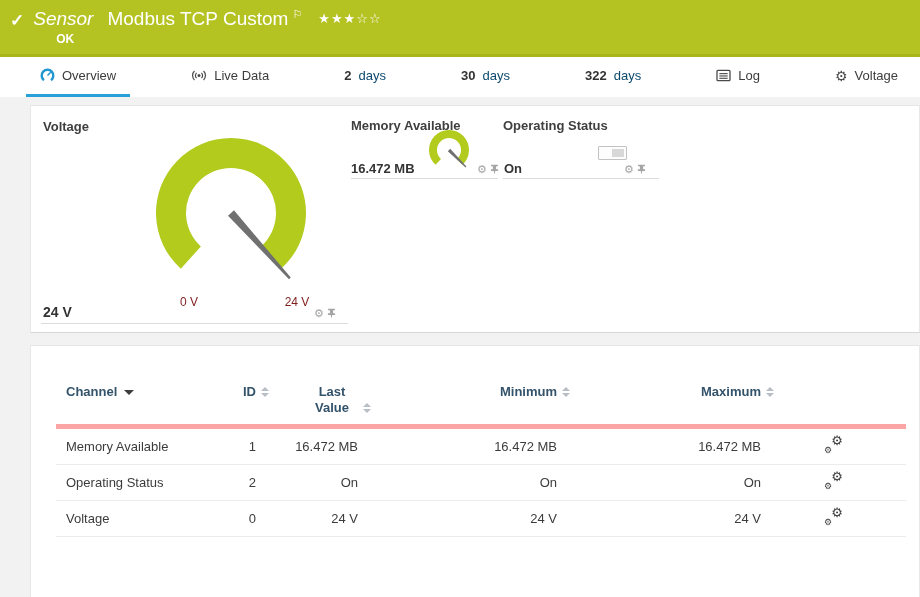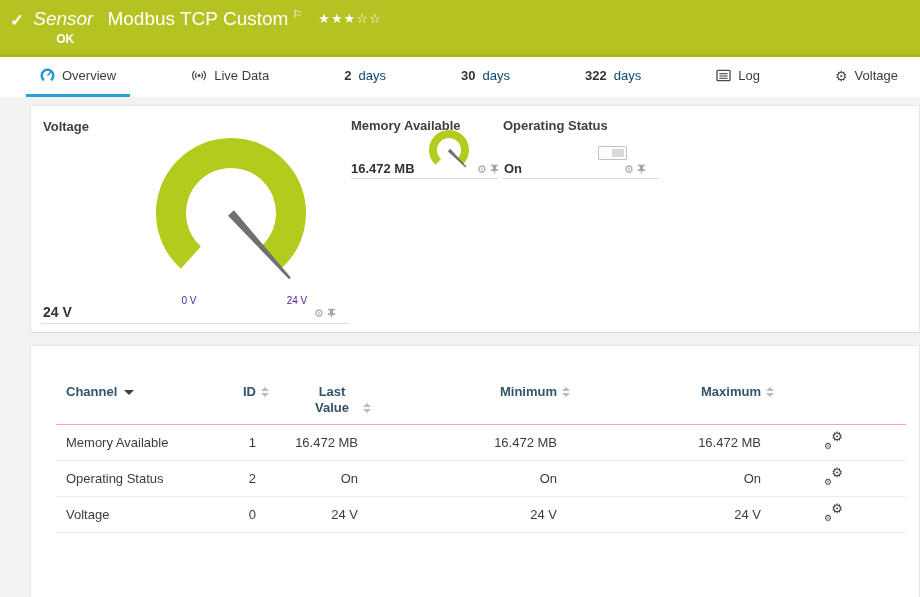--- a/index.html
+++ b/index.html
@@ -38,35 +38,35 @@
   .tab .glyph{font-size:14px;color:#4a4a4a;line-height:1;}
   
   .card{
     position:absolute;background:#fff;border:1px solid #e7e7e7;
     border-bottom-color:#d7d7d7;box-sizing:border-box;
   }
   #gauge-card{left:30px;top:105px;width:890px;height:228px;}
   #table-card{left:30px;top:345px;width:890px;height:260px;}
   .sec-title{position:absolute;font-size:13px;font-weight:bold;color:#3f3f3f;}
   .g-value{position:absolute;font-weight:bold;color:#333;}
-  .g-label{position:absolute;width:60px;text-align:center;font-size:10px;color:#4c1d95;}
+  .g-label{position:absolute;width:60px;text-align:center;font-size:12px;color:#7f1d1d;}
   .vline{position:absolute;height:1px;background:#dcdcdc;}
   .mico{position:absolute;display:flex;align-items:center;gap:3px;color:#a5a5a5;cursor:pointer;}
   .mico .gear-glyph{font-size:11px;line-height:1;color:#a5a5a5;}
   .toggle{
     position:absolute;width:27px;height:12px;background:#fdfdfd;
     border:1px solid #c2c2c2;border-radius:1px;
   }
   .toggle .knob{position:absolute;right:2px;top:2px;width:12px;height:8px;background:#d8d8d8;}
   
   .chtable{
     border-collapse:collapse;margin:38px 0 0 25px;width:850px;
     table-layout:fixed;font-size:13px;color:#3c3c3c;
   }
-  .chtable thead tr{border-bottom:1px solid #fca5a5;}
+  .chtable thead tr{border-bottom:5px solid #fca5a5;}
   .chtable tbody tr{border-bottom:1px solid #ececec;}
   .chtable th{
     color:#33536b;font-weight:bold;text-align:right;vertical-align:top;
     padding:0 0 8px 0;line-height:16px;cursor:pointer;
   }
   .chtable th.c-channel, .chtable td.c-channel{text-align:left;padding-left:10px;}
   .chtable td{padding:10px 0;text-align:right;}
   .chtable td.c-gear{text-align:center;padding:6px 0;}
   .wrap2{display:inline-block;width:52px;text-align:center;vertical-align:bottom;white-space:normal;}
   .sort{display:inline-block;width:9px;margin-left:5px;margin-right:-14px;vertical-align:top;margin-top:3px;}

